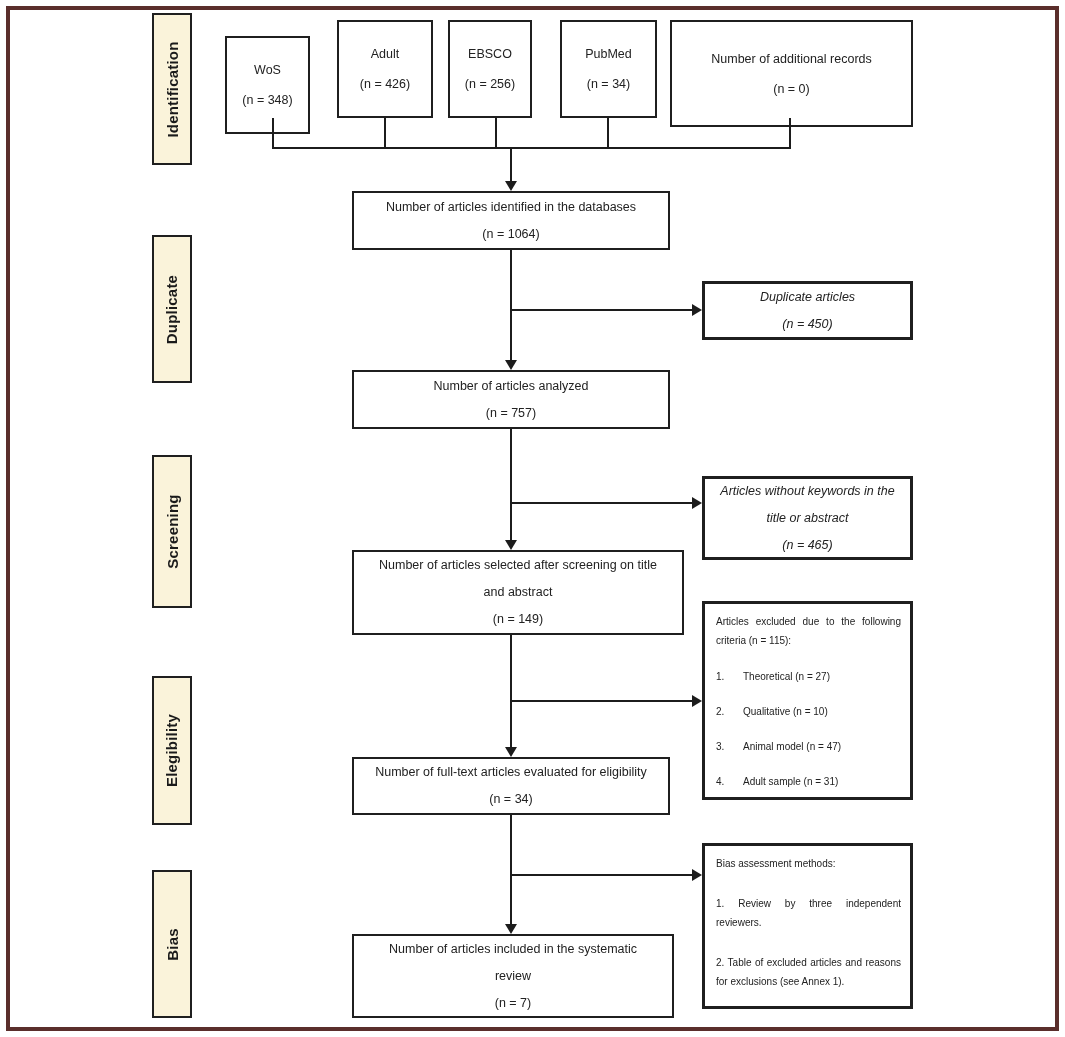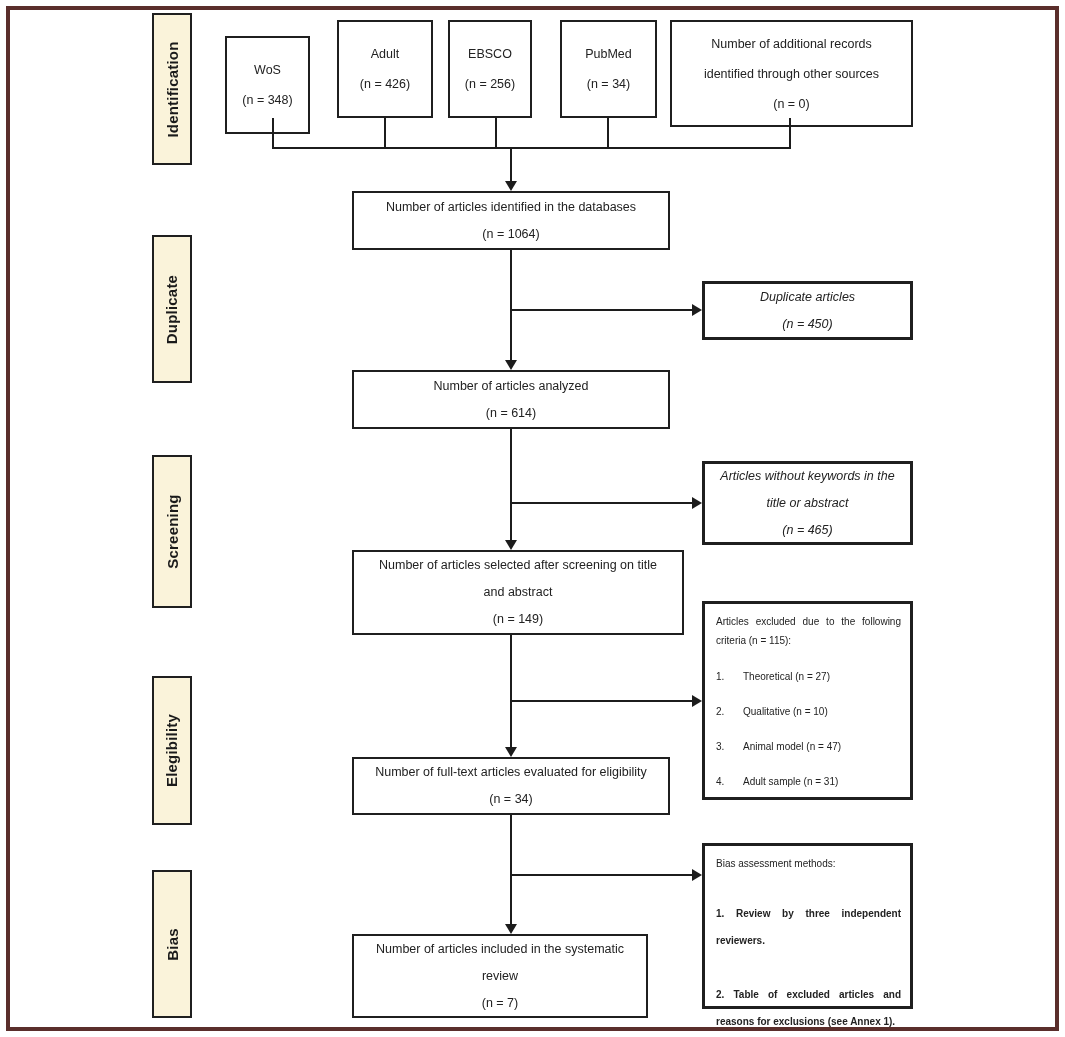--- a/index.html
+++ b/index.html
@@ -62,21 +62,21 @@
     position: absolute;
     background: #fff;
     border: 3px solid var(--box-border);
     font-size: 10px;
     padding: 8px 9px 8px 11px;
     text-align: left;
   }
   .listbox .intro { text-align: justify; line-height: 19px; }
   .xitem { display: flex; margin-top: 18px; line-height: 17px; }
   .xitem .num { width: 27px; flex: none; }
-  .listbox .para { text-align: justify; line-height: 27px; margin-top: 27px; font-weight: bold; }
+  .listbox .para { text-align: justify; line-height: 19px; margin-top: 21px; }
   
   .hline, .vline { position: absolute; background: var(--line); }
   .hline { height: 2px; }
   .vline { width: 2px; }
   .arrow-down {
     position: absolute; width: 0; height: 0;
     border-left: 6px solid transparent;
     border-right: 6px solid transparent;
     border-top: 10px solid var(--line);
   }
@@ -120,52 +120,51 @@
   <div class="box src" style="left:448px;top:20px;width:84px;height:98px">
     <div class="t">EBSCO</div>
     <div class="t">(n = 256)</div>
   </div>
   <div class="box src" style="left:560px;top:20px;width:97px;height:98px">
     <div class="t">PubMed</div>
     <div class="t">(n = 34)</div>
   </div>
   <div class="box src" style="left:670px;top:20px;width:243px;height:107px">
     <div class="t">Number of additional records</div>
-    <div class="t">identified through other sources</div>
     <div class="t">(n = 0)</div>
   </div>
 
   <div class="box" style="left:352px;top:191px;width:318px;height:59px">
     <div class="t">Number of articles identified in the databases</div>
     <div class="t">(n = 1064)</div>
   </div>
   <div class="box" style="left:352px;top:370px;width:318px;height:59px">
     <div class="t">Number of articles analyzed</div>
-    <div class="t">(n = 614)</div>
+    <div class="t">(n = 757)</div>
   </div>
   <div class="box" style="left:352px;top:550px;width:332px;height:85px">
     <div class="t">Number of articles selected after screening on title</div>
     <div class="t">and abstract</div>
     <div class="t">(n = 149)</div>
   </div>
   <div class="box" style="left:352px;top:757px;width:318px;height:58px">
     <div class="t">Number of full-text articles evaluated for eligibility</div>
     <div class="t">(n = 34)</div>
   </div>
-  <div class="box" style="left:352px;top:934px;width:296px;height:84px">
+  <div class="box" style="left:352px;top:934px;width:322px;height:84px">
     <div class="t">Number of articles included in the systematic</div>
     <div class="t">review</div>
     <div class="t">(n = 7)</div>
   </div>
 
   <div class="box thick" style="left:702px;top:281px;width:211px;height:59px">
     <div class="t">Duplicate articles</div>
     <div class="t">(n = 450)</div>
   </div>
-  <div class="box thick" style="left:702px;top:461px;width:211px;height:84px">
+  <div class="box thick" style="left:702px;top:476px;width:211px;height:84px">
     <div class="t">Articles without keywords in the</div>
     <div class="t">title or abstract</div>
     <div class="t">(n = 465)</div>
   </div>
   <div class="listbox" style="left:702px;top:601px;width:211px;height:199px">
     <div class="intro">Articles excluded due to the following criteria (n = 115):</div>
     <div class="xitem">
       <span class="num">1.</span>
       <span>Theoretical (n = 27)</span>
     </div>

